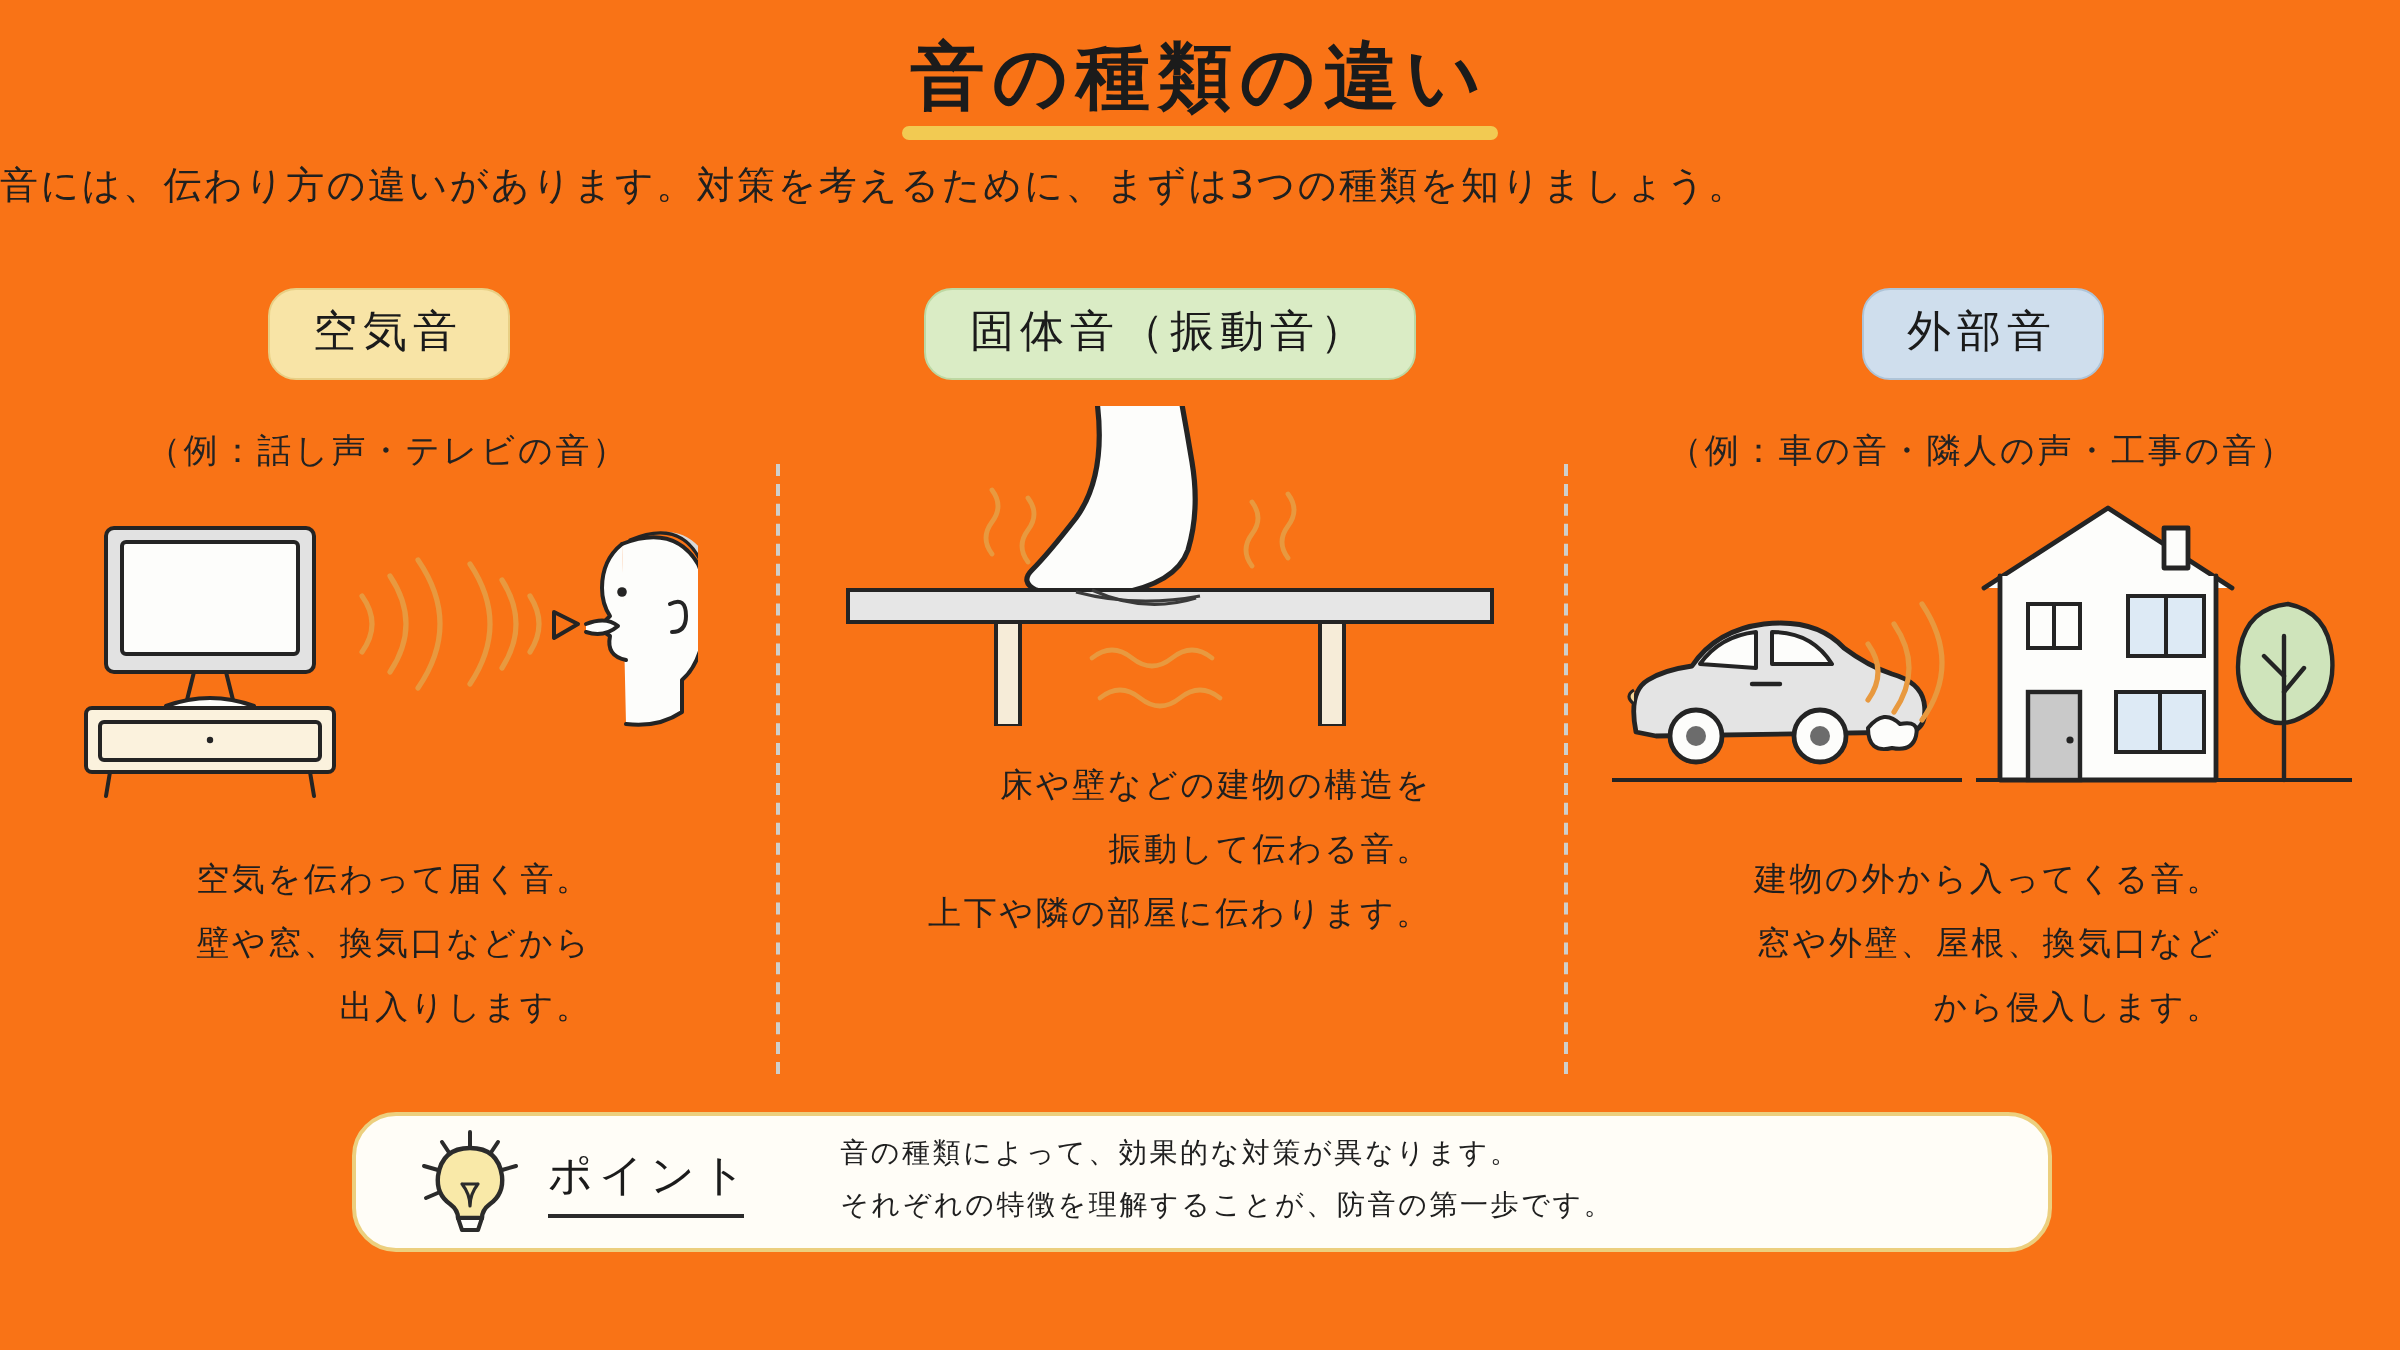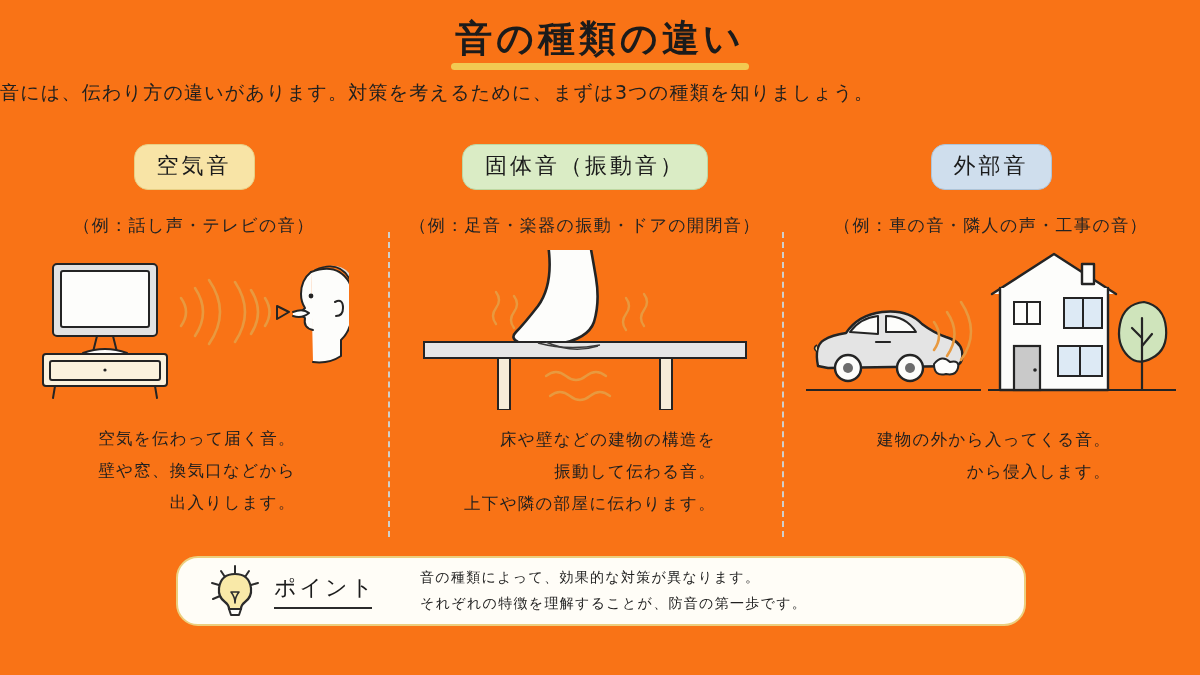--- a/index.html
+++ b/index.html
@@ -66,21 +66,21 @@
     height: 405px;
     display: flex;
   }
   .col {
     position: relative;
     flex: 1 1 0;
     display: flex;
     flex-direction: column;
     align-items: center;
   }
-  .col.c1 { flex: 0 0 388px; font-family: Liberation Mono, monospace; }
+  .col.c1 { flex: 0 0 388px; }
   .col.c2 { flex: 0 0 394px; }
   .col.c3 { flex: 0 0 418px; }
 
   .divider {
     position: absolute;
     top: 100px;
     width: 0;
     height: 305px;
     border-left: 2px dashed #cfcfcb;
   }
@@ -248,21 +248,20 @@
 
       <div class="desc">
         <div>空気を伝わって届く音。</div>
         <div>壁や窓、換気口などから</div>
         <div>出入りします。</div>
       </div>
     </div>
 
     <div class="col c2">
       <div class="badge green">固体音（振動音）</div>
-      <div class="example">（例：足音・楽器の振動・ドアの開閉音）</div>
 
       <div class="art">
         <svg width="330" height="160" viewBox="0 0 330 160">
 
           <g fill="#fdfdfb" stroke="#242424" stroke-width="2.6" stroke-linecap="round" stroke-linejoin="round">
             <path d="M128 -6 q6 40 -10 62 q-14 18 -22 26 q-6 6 2 10 q14 6 40 2 q30 -5 36 -22 q6 -20 2 -44 q-3 -18 -6 -34"></path>
           </g>
 
           <g stroke="#242424" stroke-width="2" fill="#e6e6e6">
             <rect x="4" y="92" width="322" height="16"></rect>
@@ -366,20 +365,21 @@
             <path d="M336 88 L326 78 M336 96 L346 84"></path>
           </g>
 
           <line x1="0" y1="140" x2="175" y2="140" stroke="#242424" stroke-width="2"></line>
           <line x1="182" y1="140" x2="370" y2="140" stroke="#242424" stroke-width="2"></line>
         </svg>
       </div>
 
       <div class="desc">
         <div>建物の外から入ってくる音。</div>
+        <div>窓や外壁、屋根、換気口など</div>
         <div>から侵入します。</div>
       </div>
     </div>
   </div>
 
   <div class="point-box">
     <div class="bulb">
       <svg width="62" height="62" viewBox="0 0 62 62">
         <g fill="none" stroke="#2b2b2b" stroke-width="2" stroke-linecap="round">
           <path d="M31 6 L31 13"></path>

